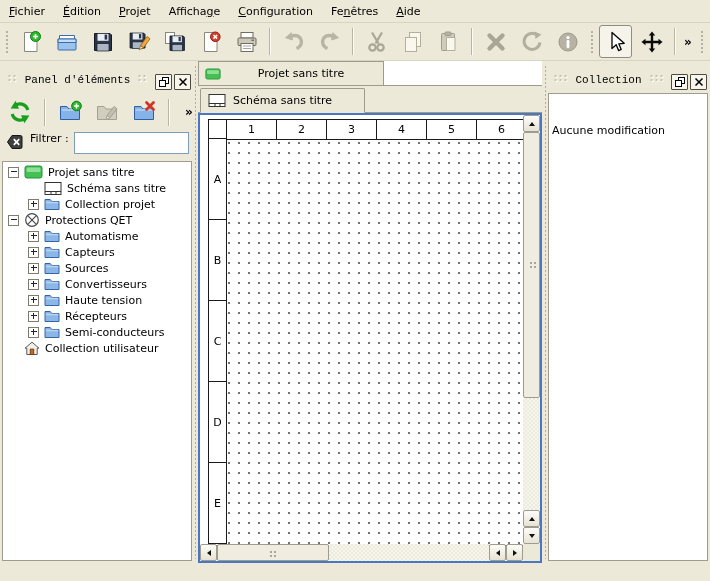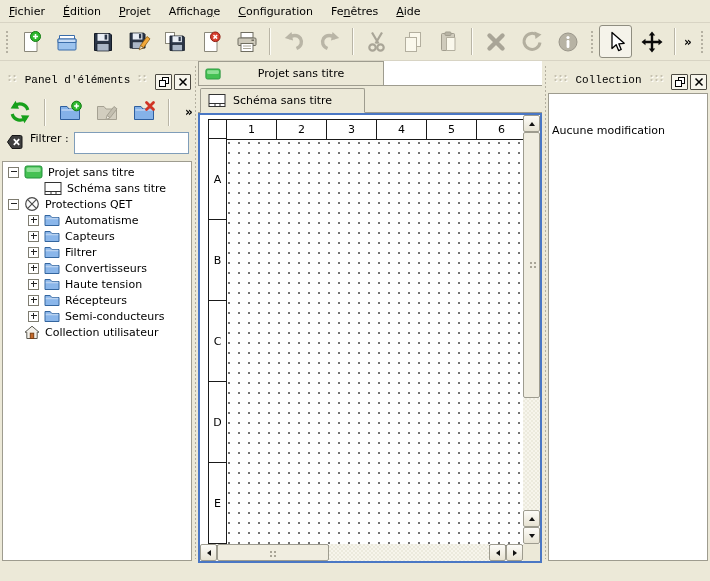--- a/index.html
+++ b/index.html
@@ -413,20 +413,30 @@
       <div class="trow d1">
         <span class="exp none"></span>
         <span class="ticon">
             <svg width="18" height="15" viewBox="0 0 18 15">
               <rect x="1" y="1.5" width="16" height="12" fill="#fff" stroke="#333"></rect>
               <path d="M1 10.5 H17 M7 10.5 V13.5 M12 10.5 V13.5" stroke="#333" fill="none"></path>
             </svg>
           </span>
         <span>Schéma sans titre</span>
       </div>
+      <div class="trow d1">
+        <span class="exp plus"></span>
+        <span class="ticon">
+            <svg width="16" height="14" viewBox="0 0 16 14">
+              <path d="M1 2.5 H6.2 L7.8 4.5 H15 V12.5 H1 Z" fill="#8ab6ea" stroke="#34669f"></path>
+              <path d="M1.8 5.5 H14.2" stroke="#b9d2f0" stroke-width="1.6"></path>
+            </svg>
+          </span>
+        <span>Collection projet</span>
+      </div>
       <div class="trow d0">
         <span class="exp minus"></span>
         <span class="ticon">
             <svg width="16" height="16" viewBox="0 0 16 16">
               <circle cx="8" cy="8" r="6.3" fill="#fdfdfd" stroke="#4a4a4a" stroke-width="1.2"></circle>
               <path d="M4.2 4.2 L11.8 11.8 M11.8 4.2 L4.2 11.8" stroke="#4a4a4a" stroke-width="1.2"></path>
             </svg>
           </span>
         <span>Protections QET</span>
       </div>
@@ -451,21 +461,21 @@
         <span>Capteurs</span>
       </div>
       <div class="trow d1">
         <span class="exp plus"></span>
         <span class="ticon">
             <svg width="16" height="14" viewBox="0 0 16 14">
               <path d="M1 2.5 H6.2 L7.8 4.5 H15 V12.5 H1 Z" fill="#8ab6ea" stroke="#34669f"></path>
               <path d="M1.8 5.5 H14.2" stroke="#b9d2f0" stroke-width="1.6"></path>
             </svg>
           </span>
-        <span>Filtrer</span>
+        <span>Sources</span>
       </div>
       <div class="trow d1">
         <span class="exp plus"></span>
         <span class="ticon">
             <svg width="16" height="14" viewBox="0 0 16 14">
               <path d="M1 2.5 H6.2 L7.8 4.5 H15 V12.5 H1 Z" fill="#8ab6ea" stroke="#34669f"></path>
               <path d="M1.8 5.5 H14.2" stroke="#b9d2f0" stroke-width="1.6"></path>
             </svg>
           </span>
         <span>Convertisseurs</span>

